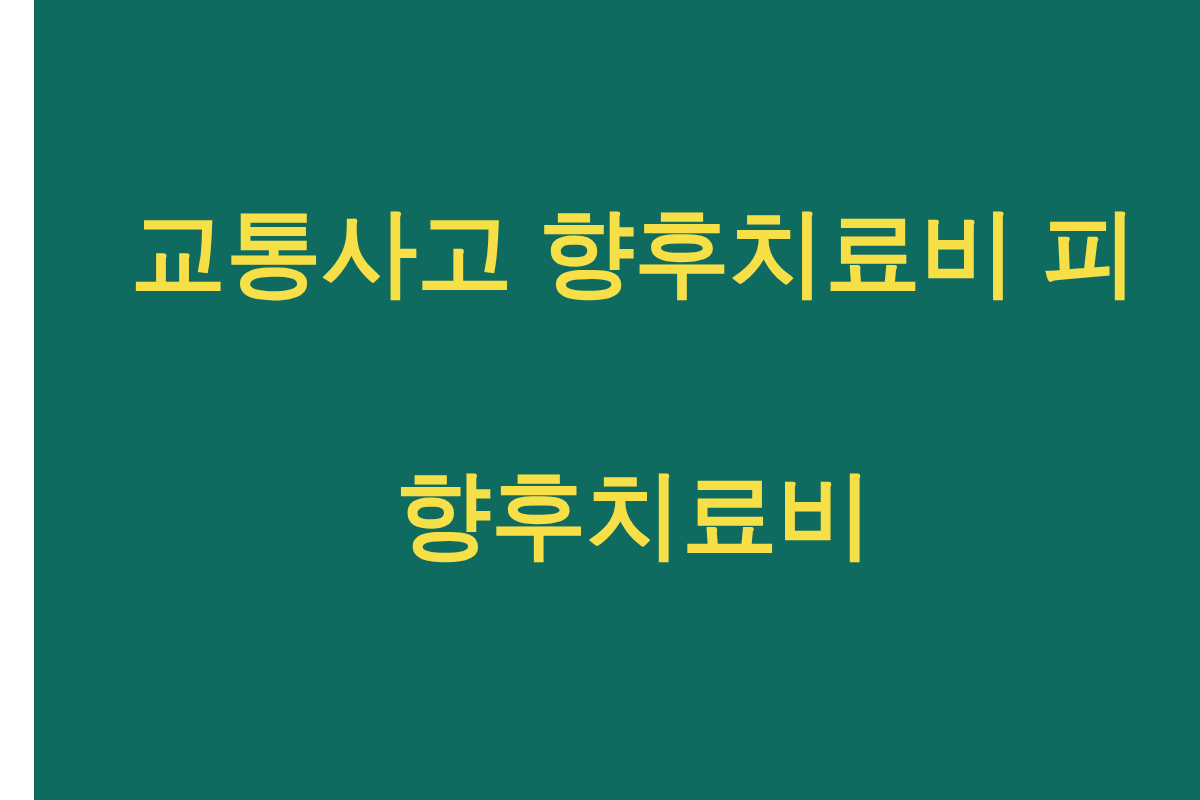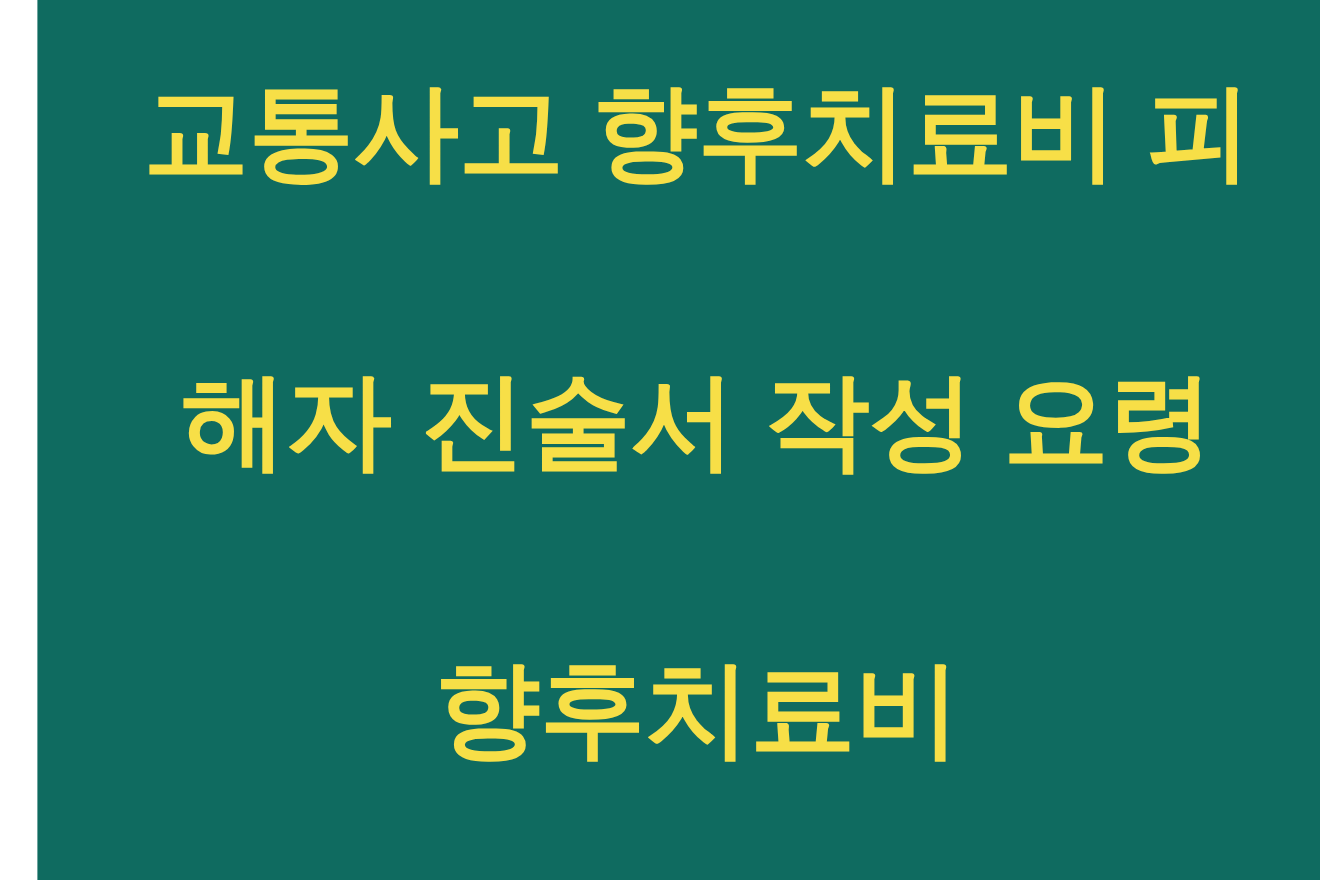--- a/index.html
+++ b/index.html
@@ -60,18 +60,17 @@
 </style>
 </head>
 <body>
 
 <div class="thumbnail-card" style="background-color: rgb(15, 107, 96);">
 
   <div class="headline-block">
 
     <h1 class="headline" style="color: rgb(247, 223, 71);">
       <span class="headline-line" style="color: rgb(247, 223, 71);">교통사고 향후치료비 피</span>
-      <span class="headline-line" style="color: rgb(247, 223, 71);">해자 진술서 작성 요령</span>
       <span class="headline-line" style="color: rgb(247, 223, 71);">향후치료비</span>
     </h1>
 
   </div>
 </div>
 
 </body></html>

